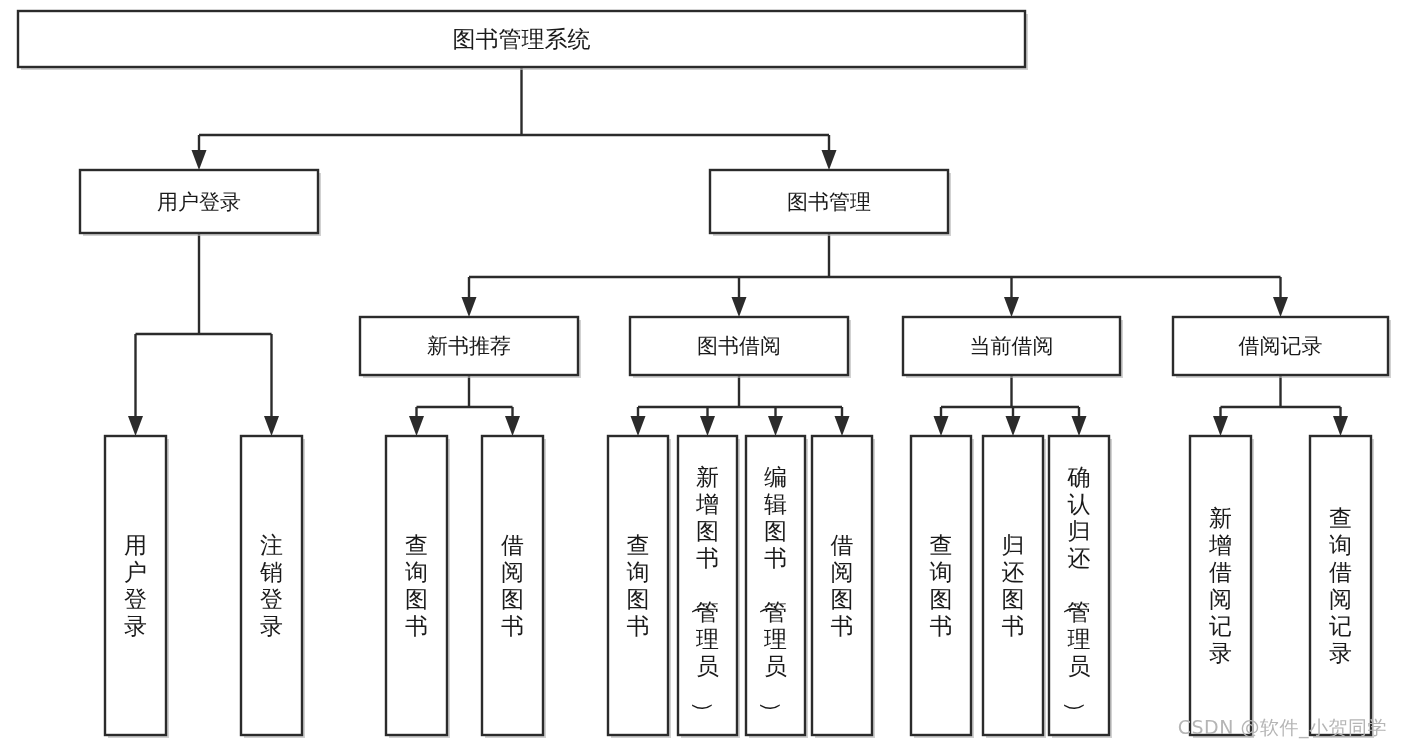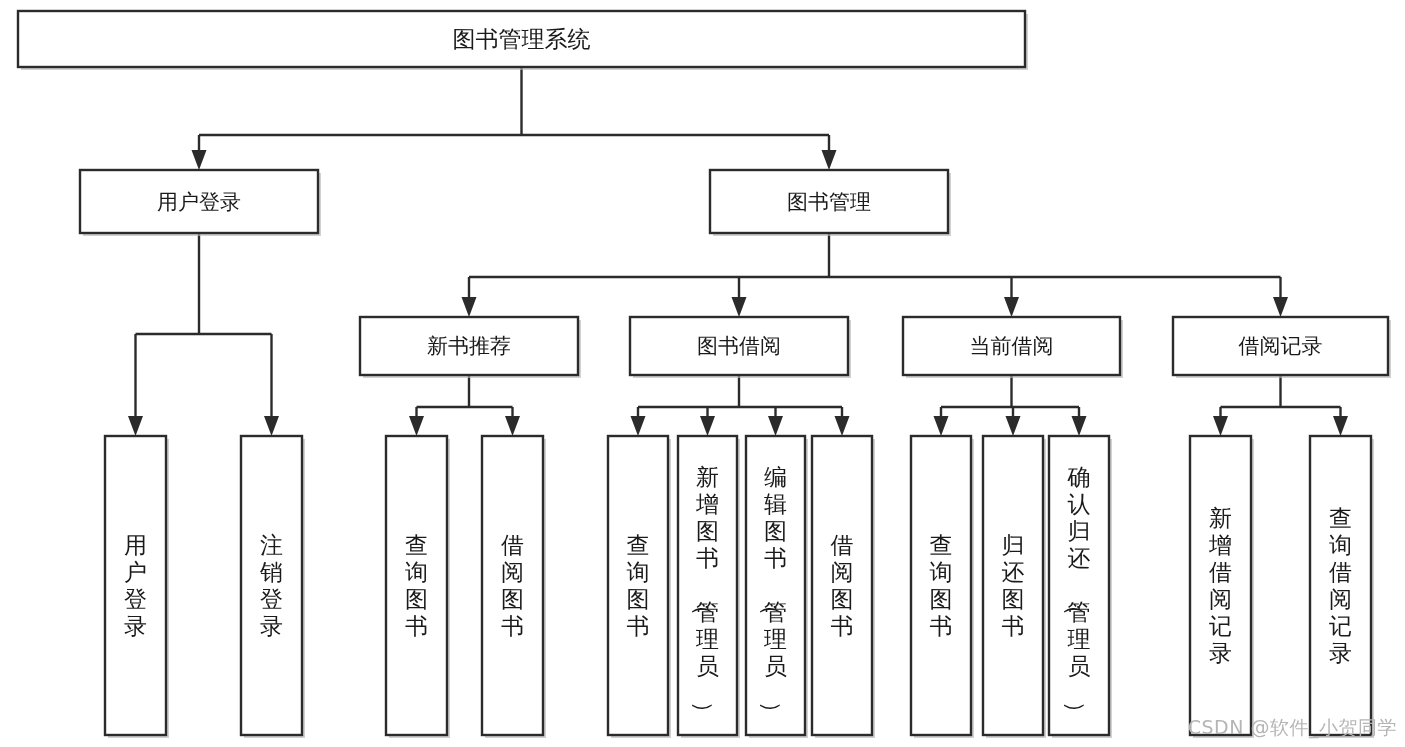--- a/index.html
+++ b/index.html
@@ -59,21 +59,21 @@
     font-family: "DejaVu Sans", "Liberation Sans", sans-serif;
     font-size: 23px;
     fill: #1a1a1a;
     text-anchor: middle;
   }
   .node-label-root {
     font-size: 23px;
   }
   .watermark {
     position: absolute;
-    right: 8px;
+    right: 18px;
     bottom: 6px;
     font-family: "DejaVu Sans", "Liberation Sans", sans-serif;
     font-size: 19px;
     color: #b5b5b5;
     white-space: nowrap;
     letter-spacing: 0.5px;
     pointer-events: none;
   }
 </style>
 </head>

